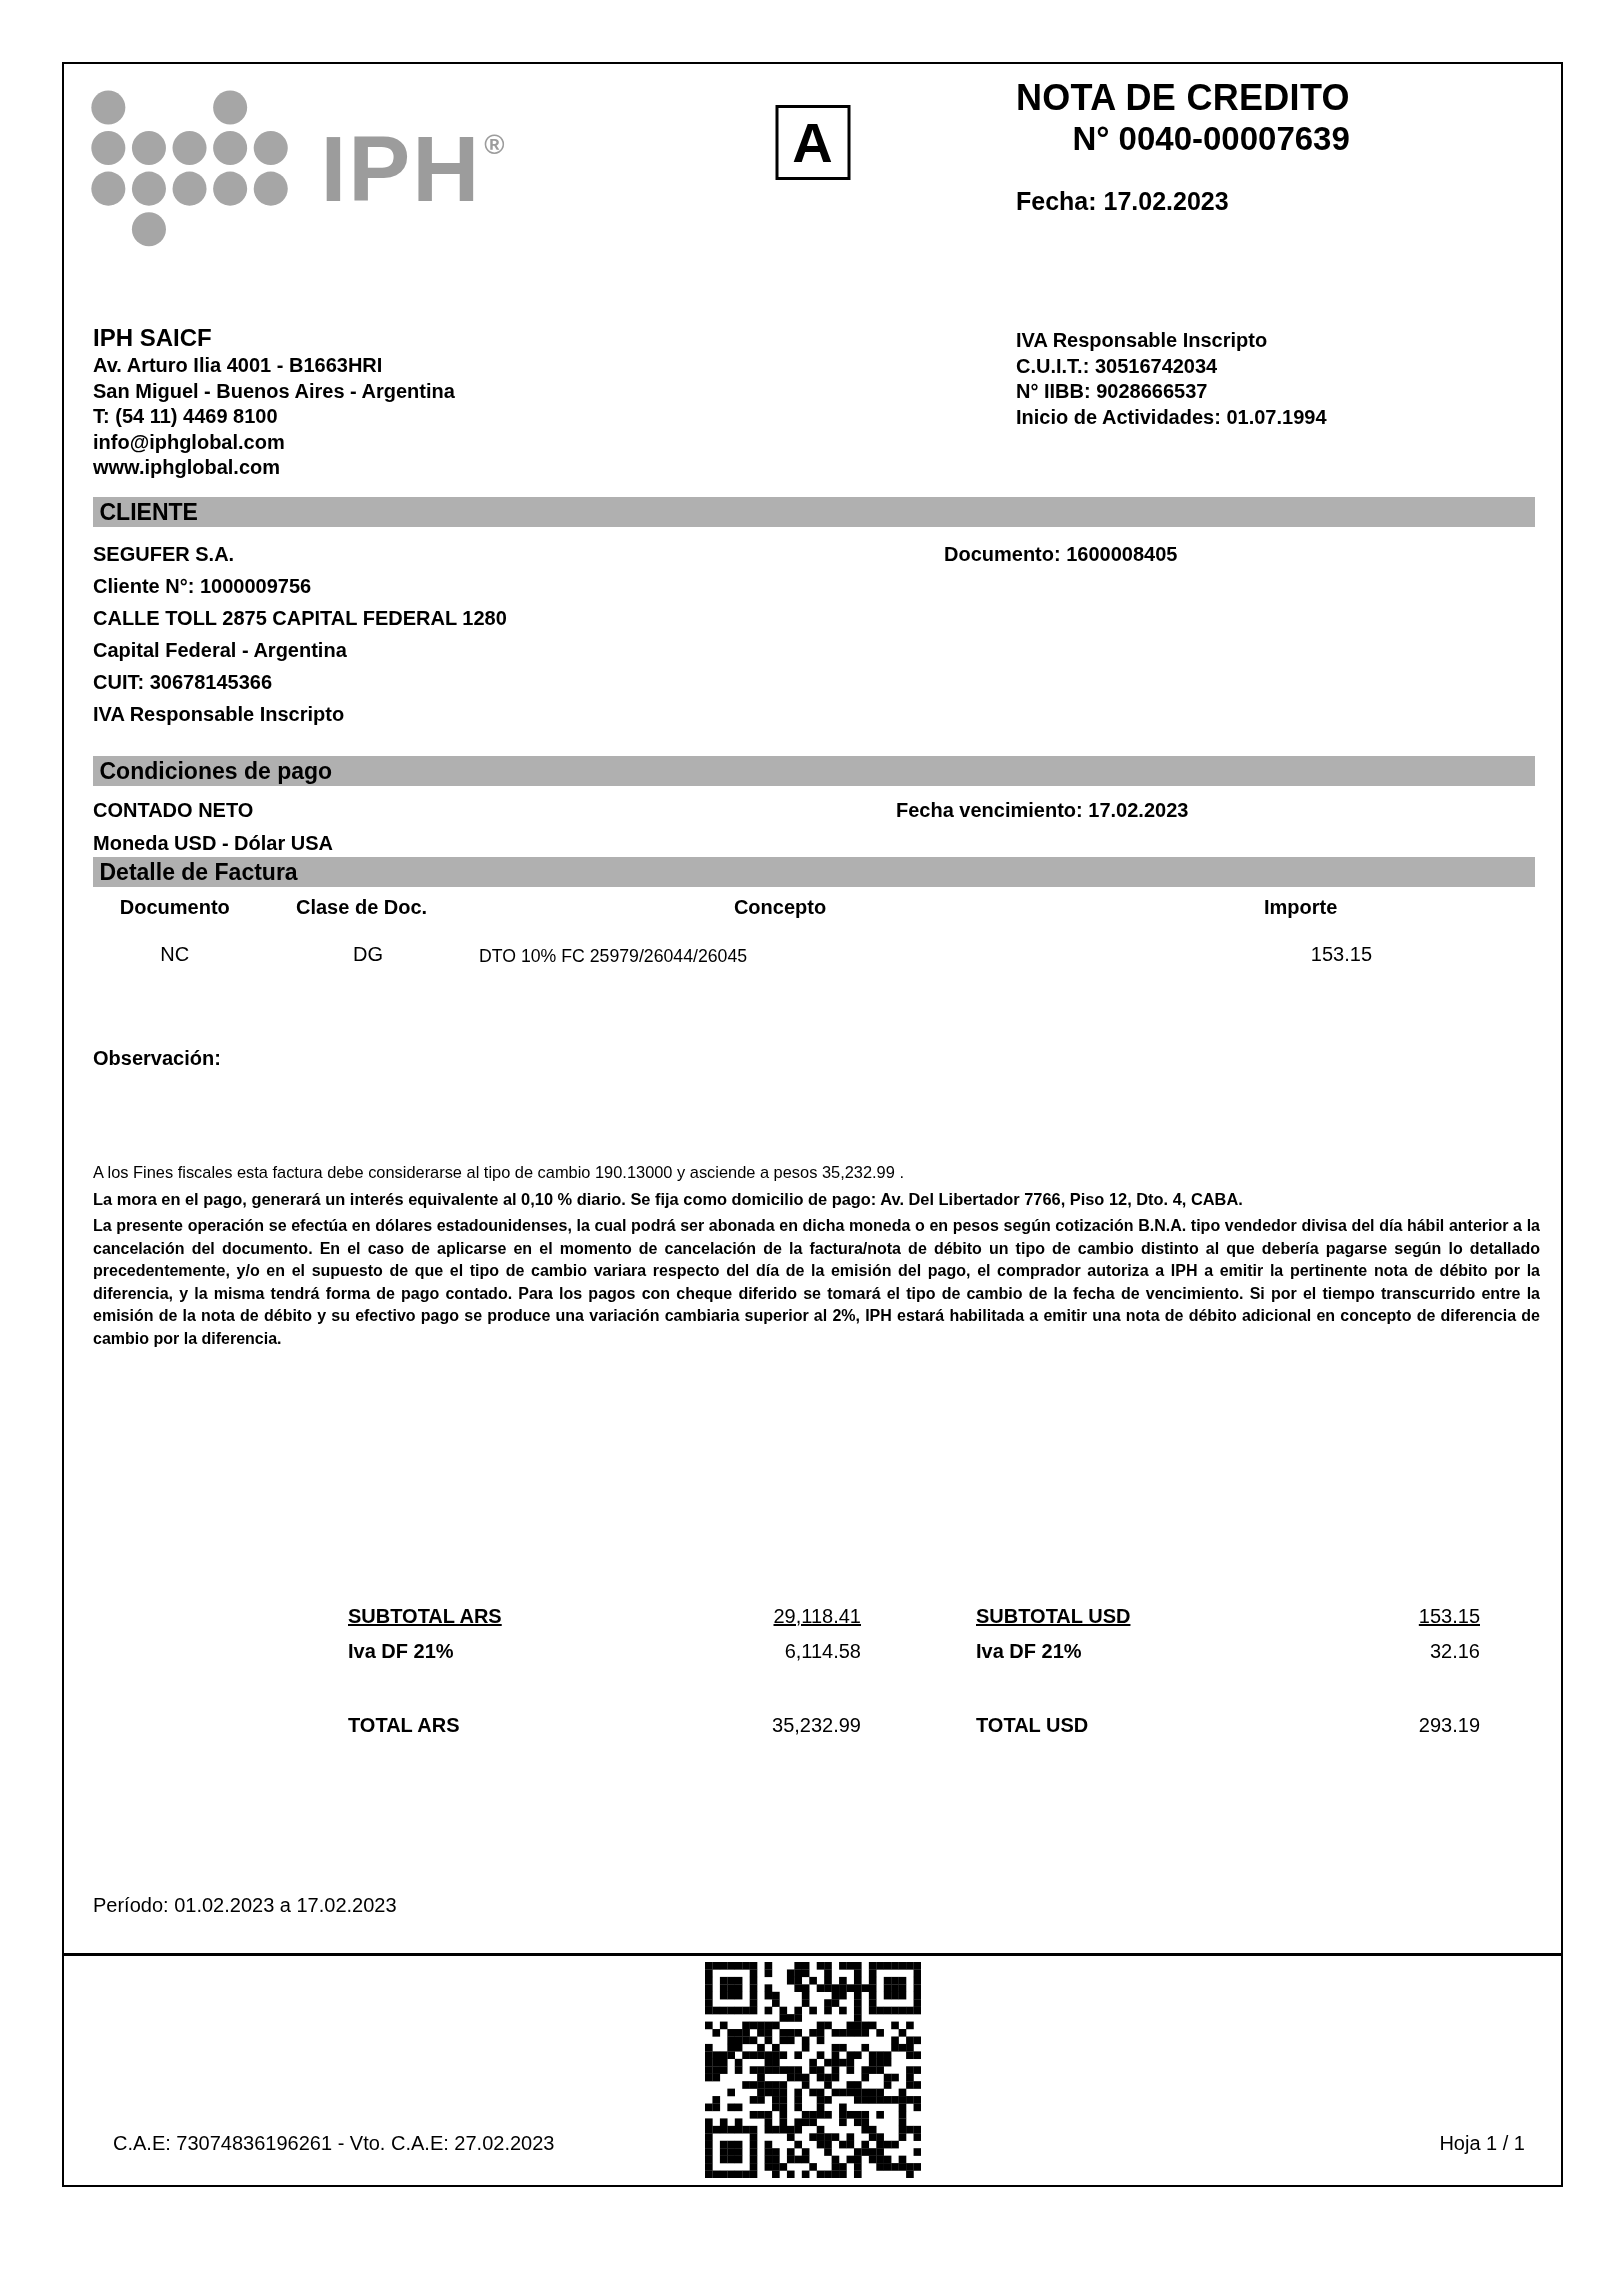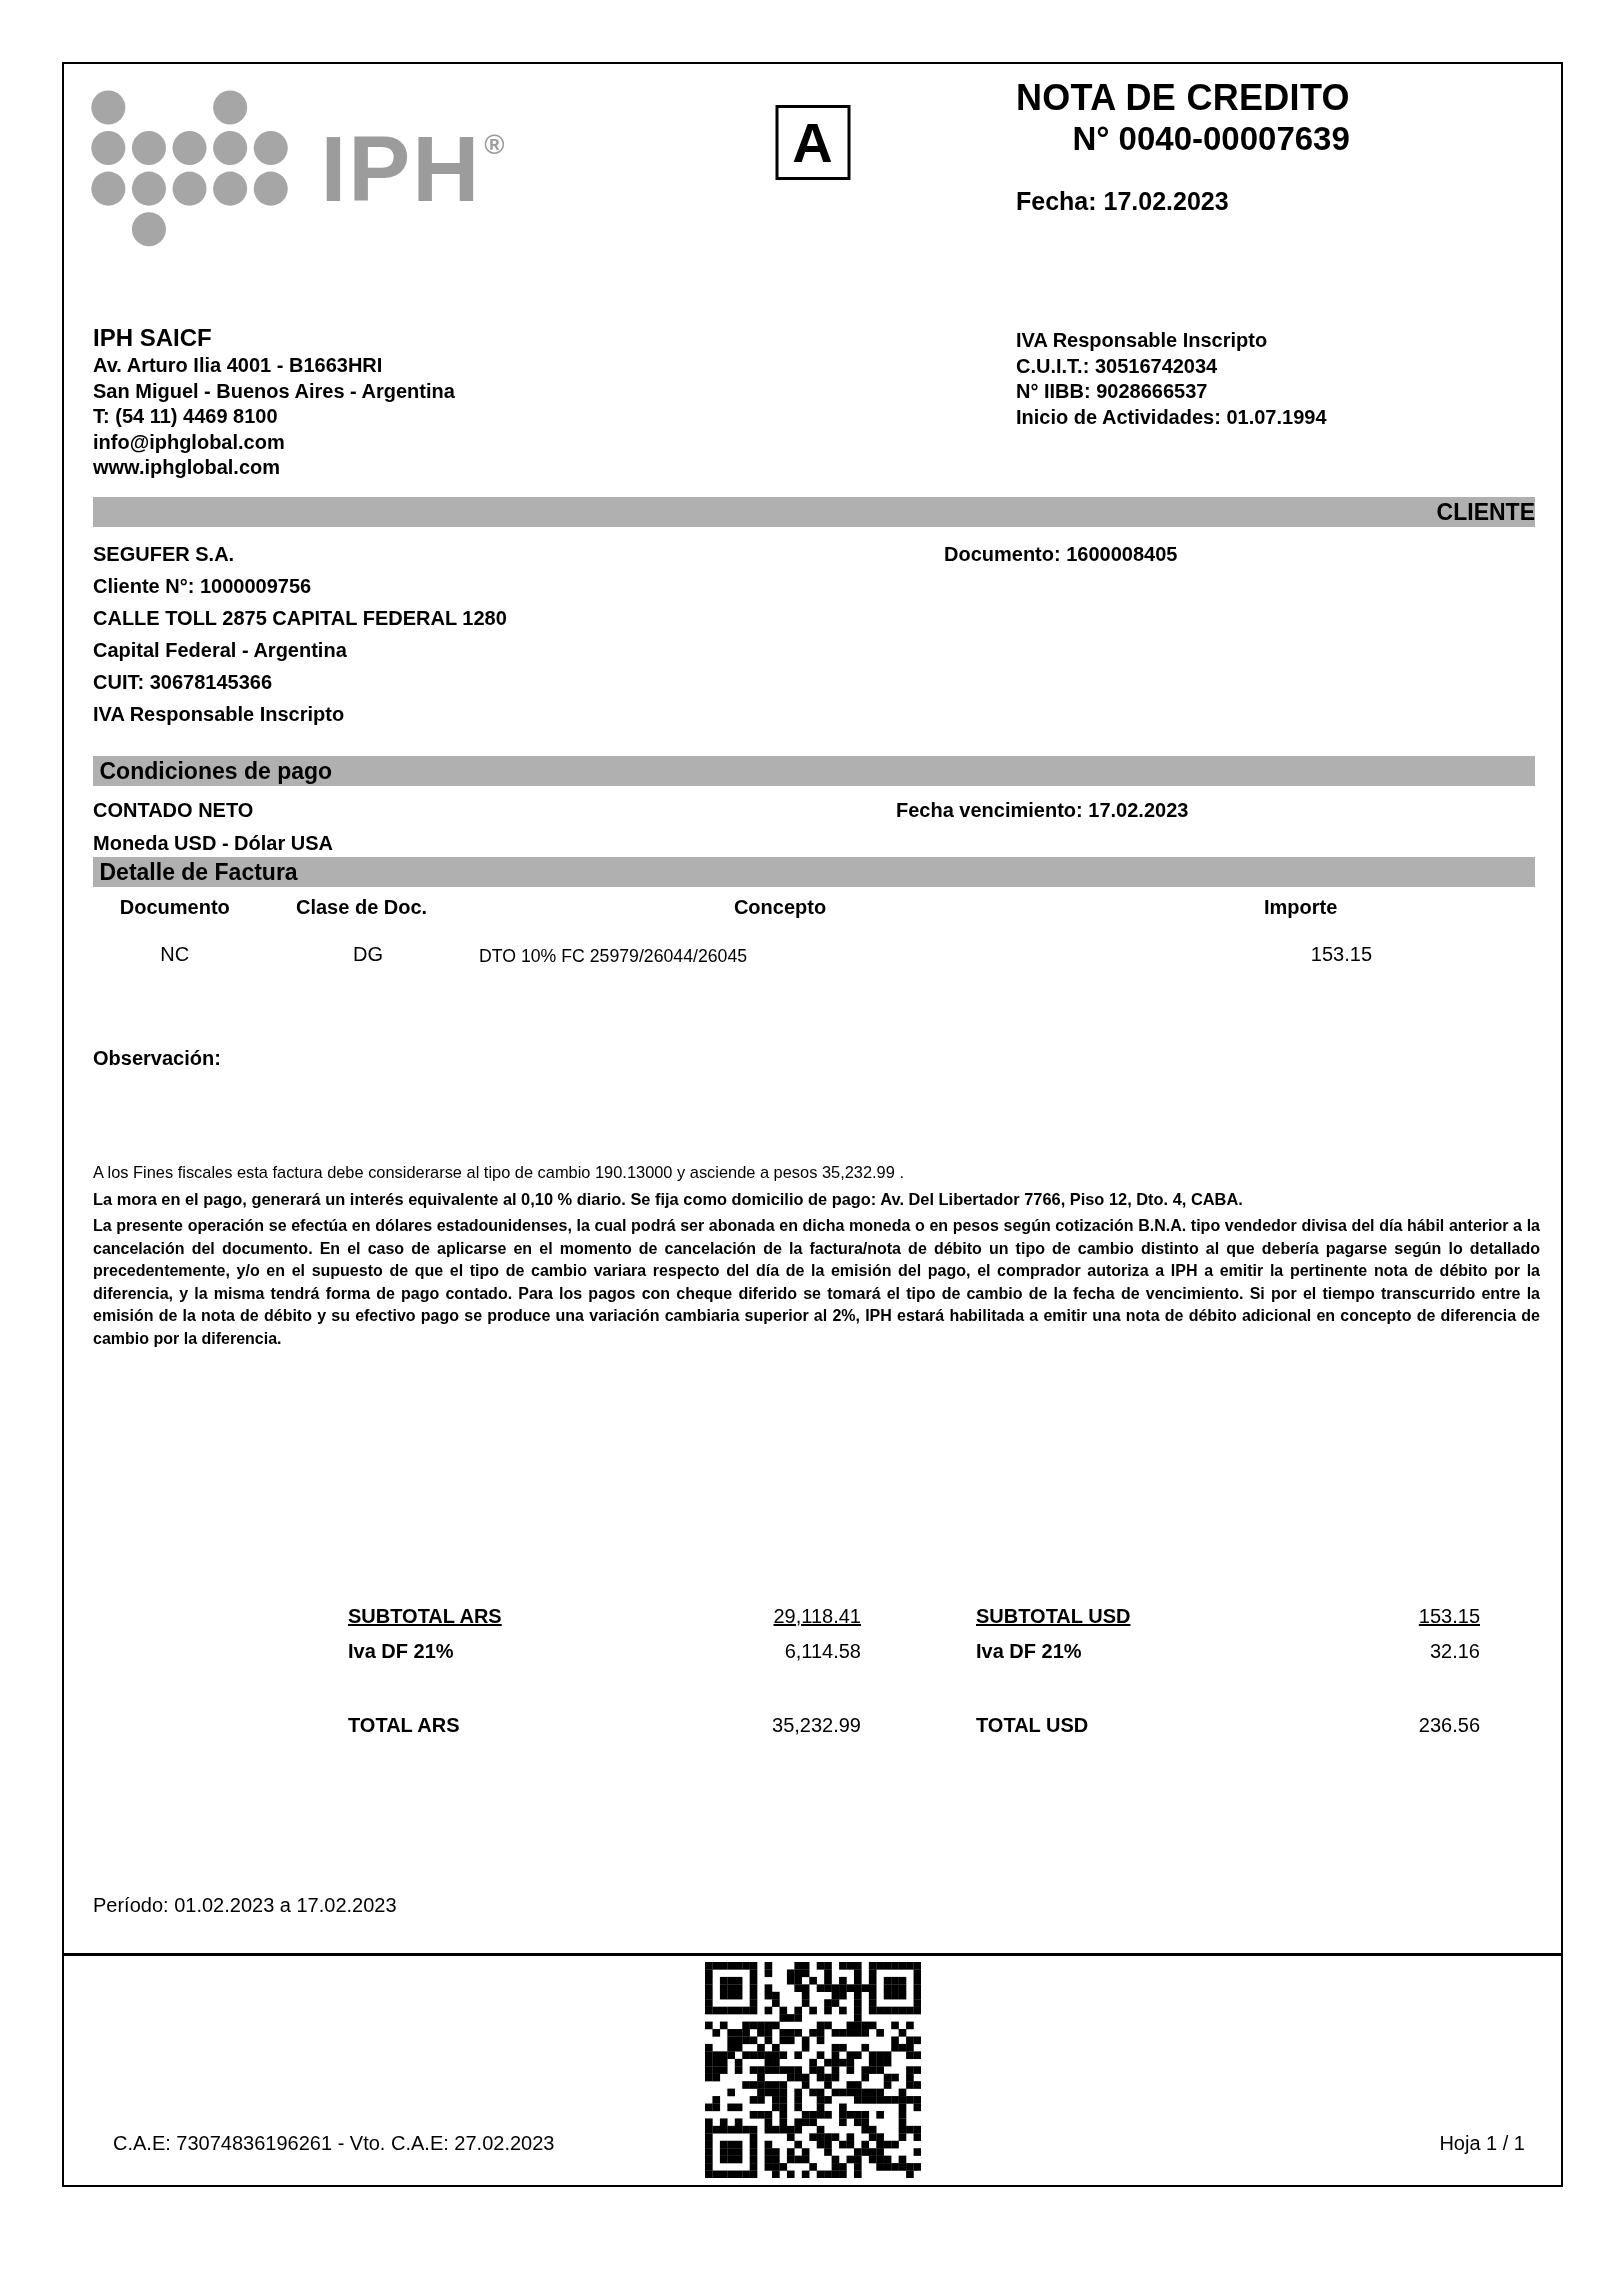--- a/index.html
+++ b/index.html
@@ -21,21 +21,21 @@
   .doc-date{font-size:25px;font-weight:bold;margin-top:29px;}
 
   
   .company-left{left:29px;top:259px;font-size:20px;font-weight:bold;line-height:25.5px;}
   .company-name{font-size:24px;line-height:30px;}
   .company-right{left:952px;top:264px;font-size:20px;font-weight:bold;line-height:25.5px;}
 
   
   .bar{left:29px;width:1442px;height:30px;background:#b0b0b0;font-size:23px;font-weight:bold;
        line-height:30px;padding-left:6.5px;box-sizing:border-box;}
-  .bar-cliente{top:433px;text-align:right;}
+  .bar-cliente{top:433px;}
   .bar-cond{top:692px;}
   .bar-detalle{top:793px;}
 
   
   .client-block{left:29px;top:474px;width:1442px;font-size:20px;font-weight:bold;}
   .client-line{height:32px;line-height:32px;position:relative;}
   .client-doc{position:absolute;left:803px;top:0;margin-left:48px;}
 
   
   .cond-block{left:29px;top:730px;width:1442px;font-size:20px;font-weight:bold;}
@@ -179,21 +179,21 @@
     <span class="r0 t-v2">153.15</span>
 
     <span class="tot-label r1 t-l1">Iva DF 21%</span>
     <span class="r1 t-v1">6,114.58</span>
     <span class="tot-label r1 t-l2">Iva DF 21%</span>
     <span class="r1 t-v2">32.16</span>
 
     <span class="tot-label r2 t-l1">TOTAL ARS</span>
     <span class="r2 t-v1">35,232.99</span>
     <span class="tot-label r2 t-l2">TOTAL USD</span>
-    <span class="r2 t-v2">236.56</span>
+    <span class="r2 t-v2">293.19</span>
   </div>
 
   <div class="abs periodo">Período: 01.02.2023 a 17.02.2023</div>
   <div class="abs divider"></div>
 
   <svg id="qr-svg" class="abs qr" width="216" height="216" viewBox="0 0 330 330">
       <g fill="#000">
         <rect x="0.00" y="0.00" width="11.68" height="11.68"></rect>
         <rect x="11.38" y="0.00" width="11.68" height="11.68"></rect>
         <rect x="22.76" y="0.00" width="11.68" height="11.68"></rect>

